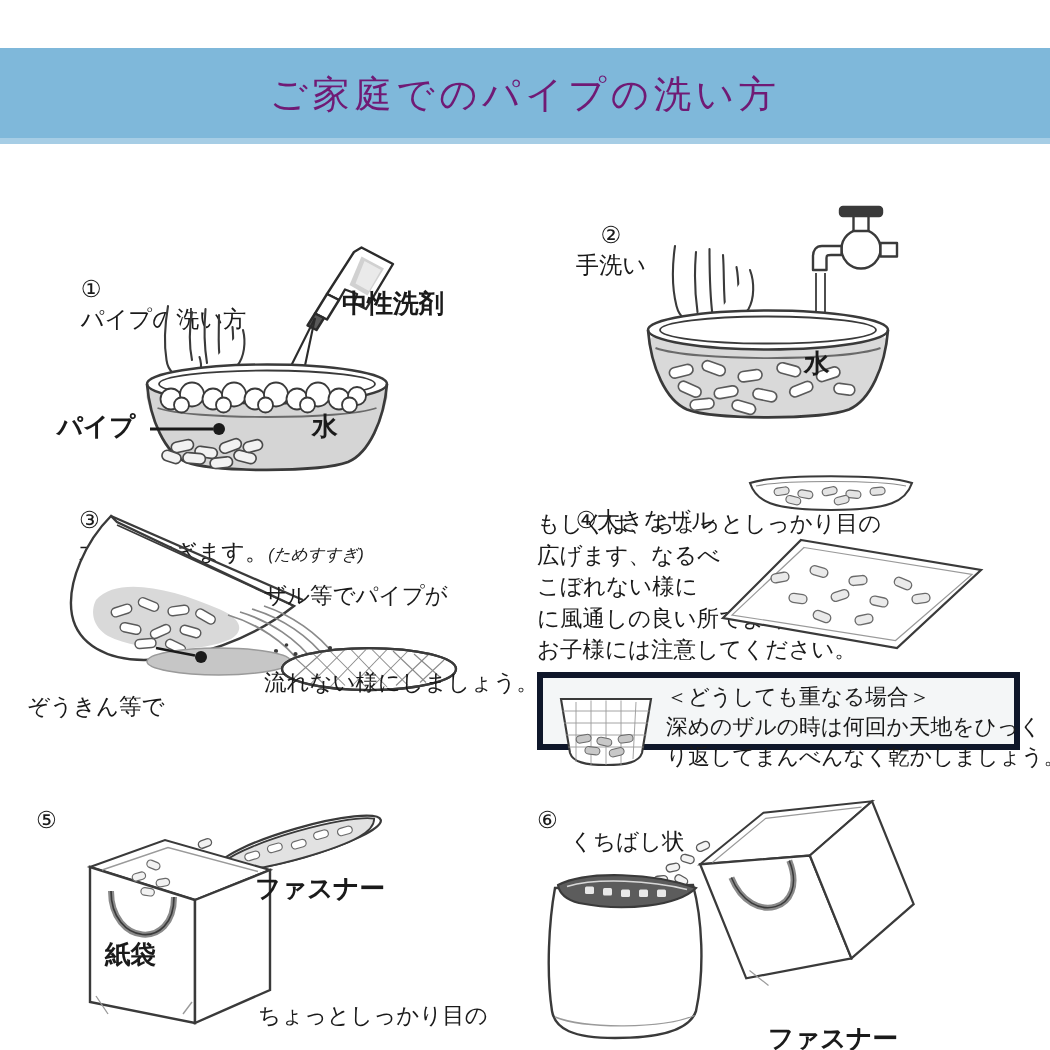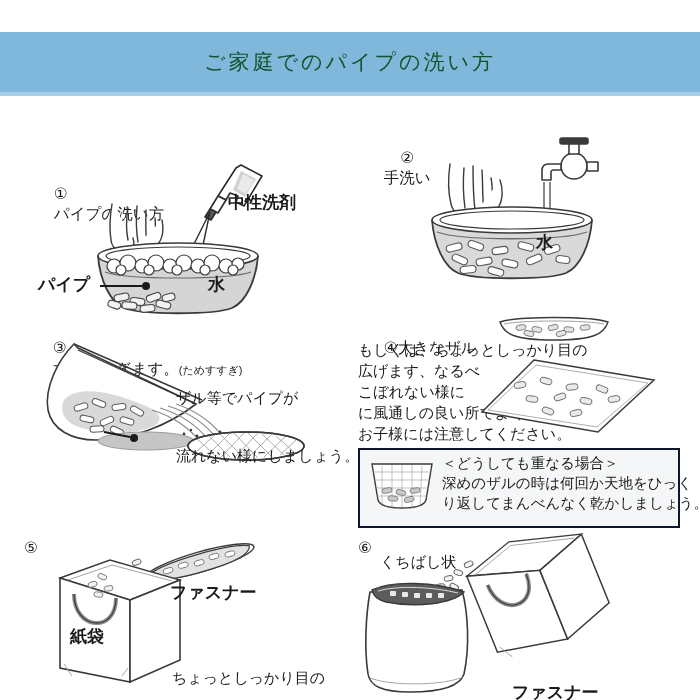--- a/index.html
+++ b/index.html
@@ -36,47 +36,47 @@
   }
   .banner-underline {
     position: absolute;
     left: 0;
     top: 92px;
     width: 700px;
     height: 4px;
     background: #a6cde5;
   }
   .banner-title {
-    color: #14532d;
-    font-size: 21px;
+    color: #701a75;
+    font-size: 25px;
     letter-spacing: 3px;
     font-weight: 400;
     white-space: nowrap;
   }
 
   
   .panel { position: absolute; }
   .txt { position: absolute; white-space: pre; line-height: 1.28; }
   .t-head { font-size: 15.5px; }
   .t-body { font-size: 15px; }
-  .t-small { font-size: 11px; }
+  .t-small { font-size: 11px; font-style: italic; }
   .t-big { font-size: 17px; font-weight: 700; }
   .t-mid { font-size: 14.5px; }
 
   svg { display: block; overflow: visible; }
 
   
   .note-box {
     position: absolute;
     left: 358px;
     top: 448px;
     width: 322px;
-    height: 80px;
+    height: 52px;
     background: #f4f6f7;
-    border: 2px solid #0f172a;
+    border: 4px solid #0f172a;
     box-sizing: border-box;
   }
 </style>
 </head>
 <body>
 
 <div class="page">
 
   <div class="banner">
     <div class="banner-title">ご家庭でのパイプの洗い方</div>
@@ -289,20 +289,21 @@
       </g>
       <ellipse cx="60" cy="18" rx="58" ry="14" fill="none" stroke="#3a3a3a" stroke-width="1.5"></ellipse>
     </svg>
 
     <div class="txt t-body" style="left:176px;top:50px;">
       <div>ザル等でパイプが</div>
       <div>流れない様にしましょう。</div>
     </div>
 
     <div class="txt t-body" style="left:18px;top:124px;">
+      <div>ぞうきん等で</div>
     </div>
     <svg style="position:absolute;left:104px;top:128px;" width="40" height="16" viewBox="0 0 40 16">
       <line x1="0" y1="4" x2="26" y2="9" stroke="#1a1a1a" stroke-width="1.8"></line>
       <circle cx="30" cy="10" r="4" fill="#1a1a1a"></circle>
     </svg>
   </div>
 
   <div class="panel" style="left:350px;top:300px;width:350px;height:220px;">
     <div class="txt t-head" style="left:8px;top:18px;">
       <span>④</span><span>大きなザル</span>

